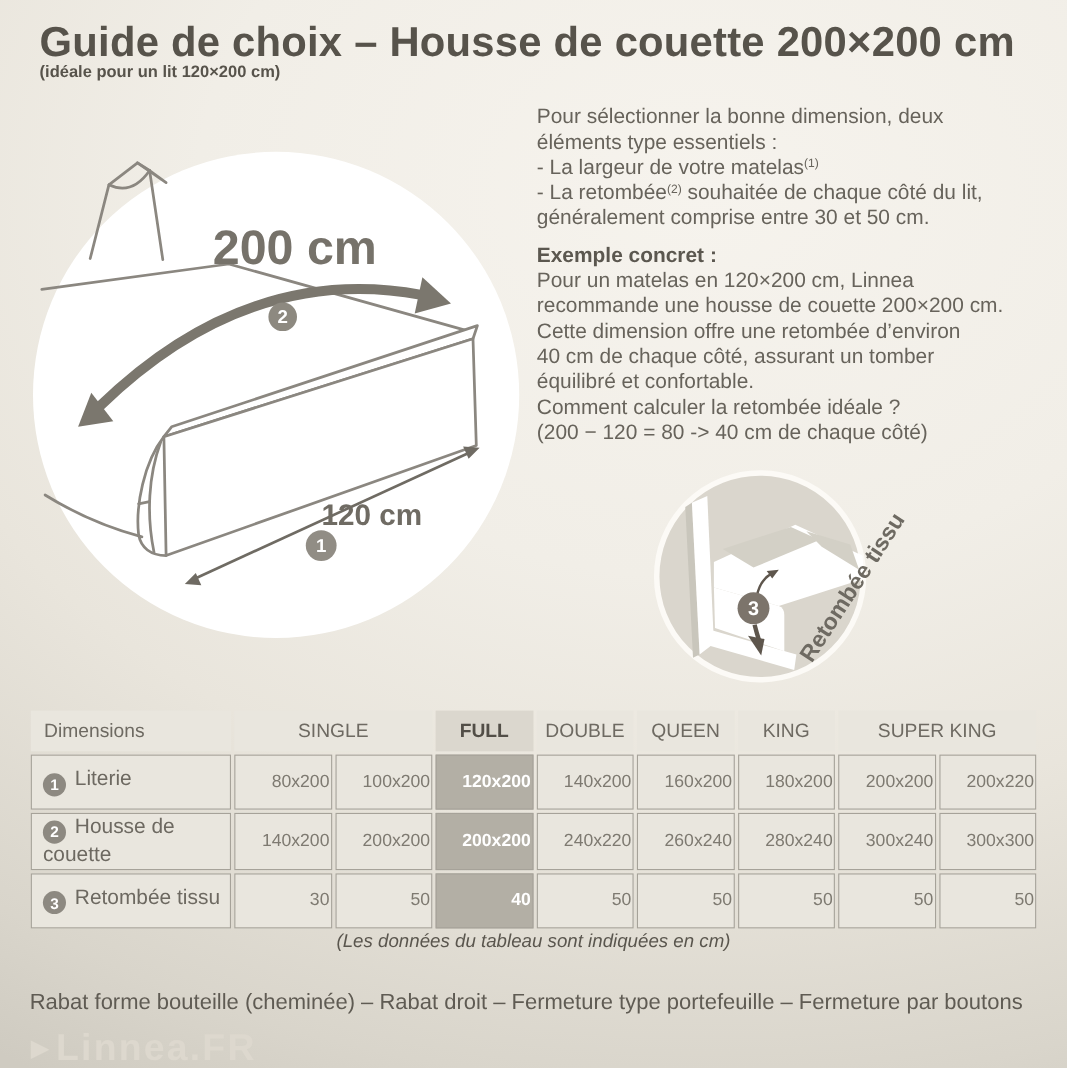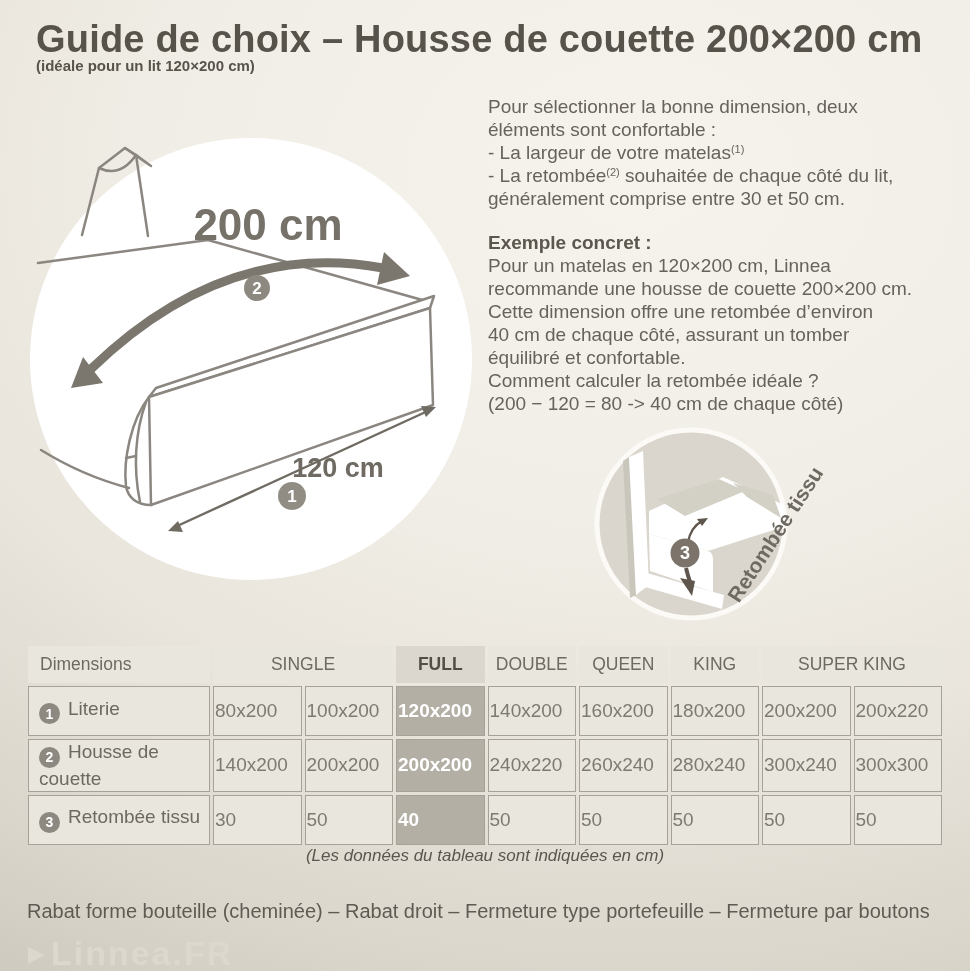--- a/index.html
+++ b/index.html
@@ -11,38 +11,38 @@
         #f6f3ed 0%, #f1eee7 38%, #e9e5dc 62%, #d9d5cb 88%, #cfcbc1 100%);
   }
   .abs{position:absolute;}
   
   .title{left:36px;top:18px;font-size:38px;font-weight:bold;color:#57534b;letter-spacing:.2px;}
   .subtitle{left:36px;top:57px;font-size:15px;font-weight:bold;color:#57534b;}
   
   .copy{left:488px;top:95px;width:452px;font-size:19px;line-height:23px;color:#67635b;}
   .copy .line{white-space:nowrap;}
   .copy sup{font-size:11px;line-height:0;vertical-align:6px;}
-  .example{margin-top:21px;}
+  .example{margin-top:11px;}
   .example .hd{font-weight:bold;color:#5b574f;}
   
   .mainDiag{left:25px;top:136px;}
   .smallDiag{left:592px;top:425px;}
   .retombee{
     left:733px;top:588px;font-size:21px;font-weight:bold;color:#6e6a62;
     transform:rotate(-57deg);transform-origin:0 50%;white-space:nowrap;
   }
   
   .tblWrap{left:25px;top:643px;width:920px;}
   table{border-collapse:separate;border-spacing:3px;width:920px;table-layout:fixed;}
   th,td{font-weight:normal;}
   th{height:35px;font-size:17.5px;color:#6e6a62;background:#e9e6de;text-align:center;}
   th.corner{text-align:left;padding-left:12px;}
   th.hlh{background:#dbd7ce;color:#524e47;font-weight:bold;}
-  td{height:46px;font-size:19px;color:#7e7a71;background:#e9e6de;
-     border:1px solid #a6a299;text-align:left;}
+  td{height:46px;font-size:16px;color:#7e7a71;background:#e9e6de;
+     border:1px solid #a6a299;text-align:right;}
   td.lbl{text-align:left;padding-left:10px;color:#6d6961;font-size:19px;}
   td.hl{background:#b3afa5;color:#ffffff;font-weight:bold;}
   .badge{
     display:inline-flex;align-items:center;justify-content:center;
     width:21px;height:21px;border-radius:50%;background:#8d8981;color:#fff;
     font-size:14px;font-weight:bold;margin-right:8px;vertical-align:-4px;
   }
   
   .note{left:25px;top:846px;width:920px;text-align:center;font-size:17px;font-style:italic;color:#5a564e;}
   .closuresHd{left:27px;top:872px;font-size:19px;font-weight:600;color:#55524a;
@@ -96,21 +96,21 @@
     </g>
     <text x="313" y="341" text-anchor="middle" font-size="27" font-weight="bold" fill="#6f6b63">120 cm</text>
     <g>
       <circle cx="267" cy="360" r="14" fill="#918d85"></circle>
       <text x="267" y="366" text-anchor="middle" font-size="17" font-weight="bold" fill="#ffffff">1</text>
     </g>
   </svg>
 
   <div class="abs copy">
     <div class="line">Pour sélectionner la bonne dimension, deux</div>
-    <div class="line">éléments sont confortable :</div>
+    <div class="line">éléments type essentiels :</div>
     <div class="line"><span>- La largeur de votre matelas</span><sup>(1)</sup></div>
     <div class="line"><span>- La retombée</span><sup>(2)</sup><span> souhaitée de chaque côté du lit,</span></div>
     <div class="line">généralement comprise entre 30 et 50 cm.</div>
 
     <div class="example">
       <div class="hd">Exemple concret :</div>
       <div class="line">Pour un matelas en 120×200 cm, Linnea</div>
       <div class="line">recommande une housse de couette 200×200 cm.</div>
       <div class="line">Cette dimension offre une retombée d’environ</div>
       <div class="line">40 cm de chaque côté, assurant un tomber</div>

